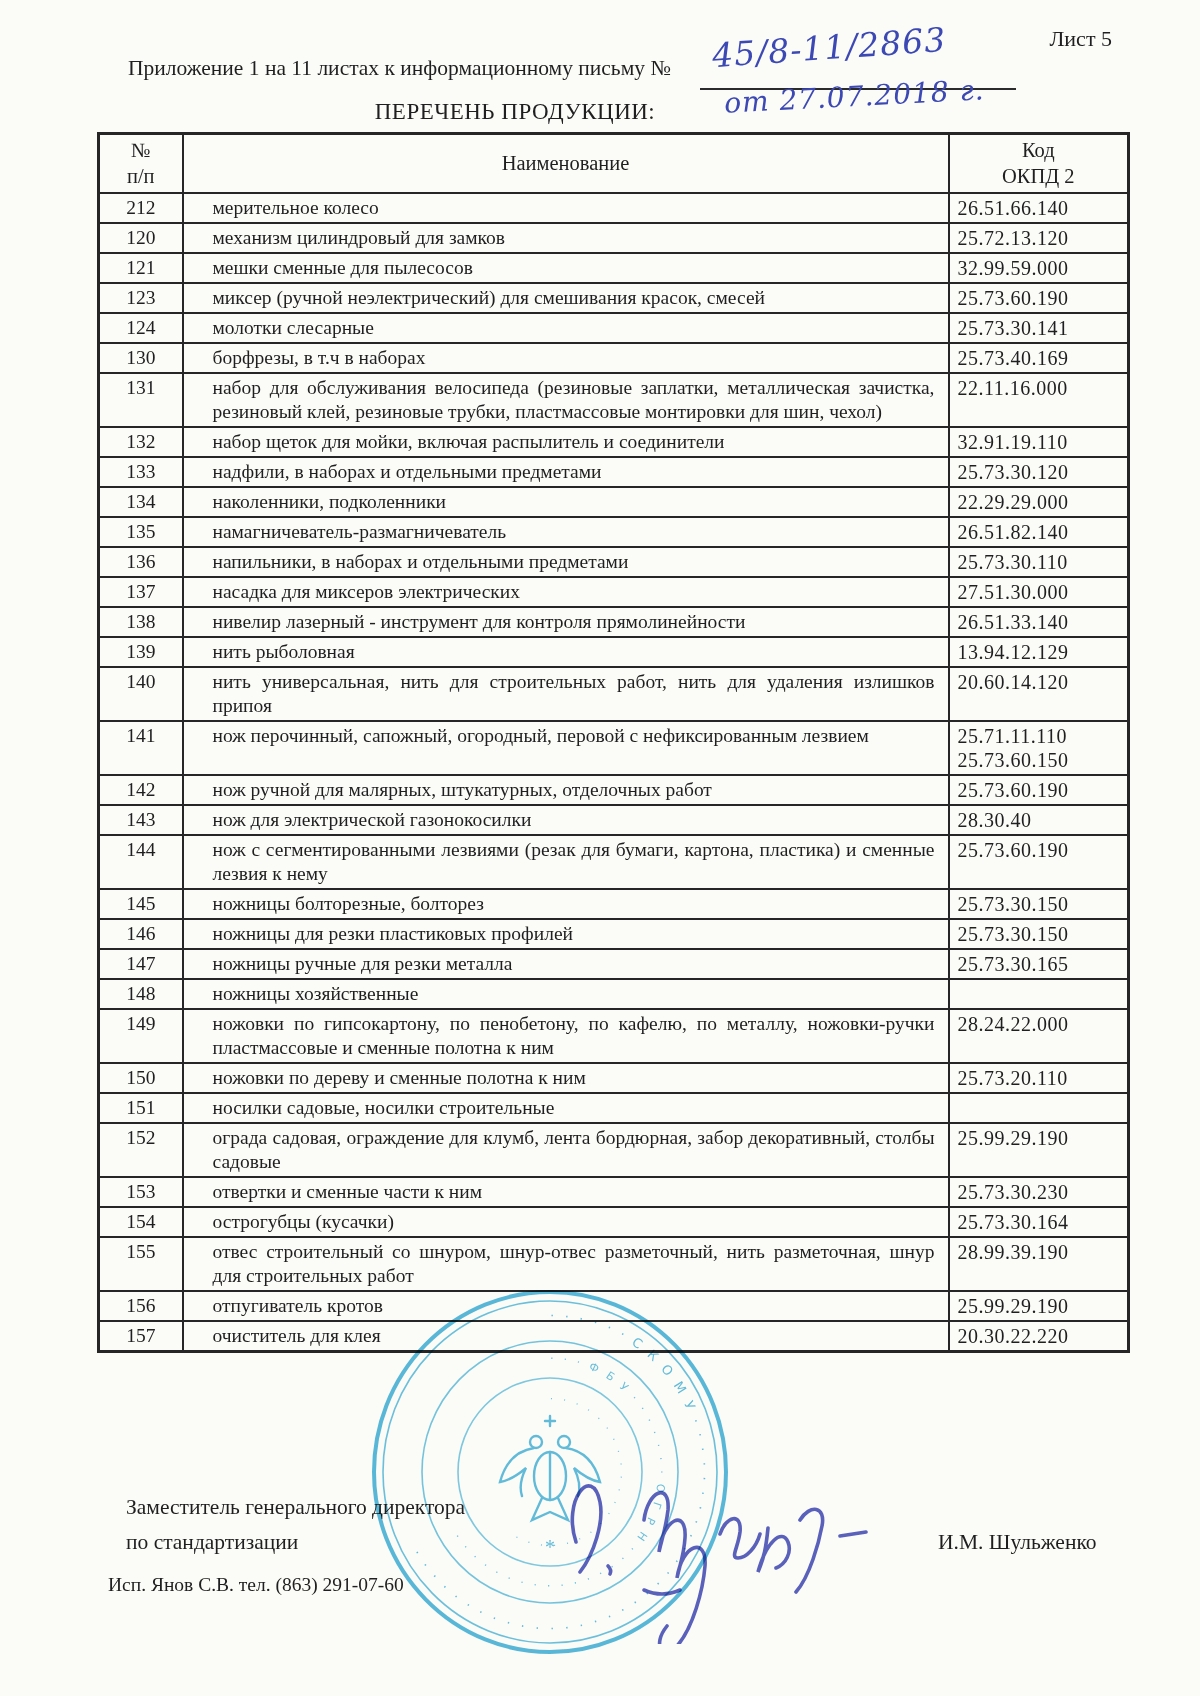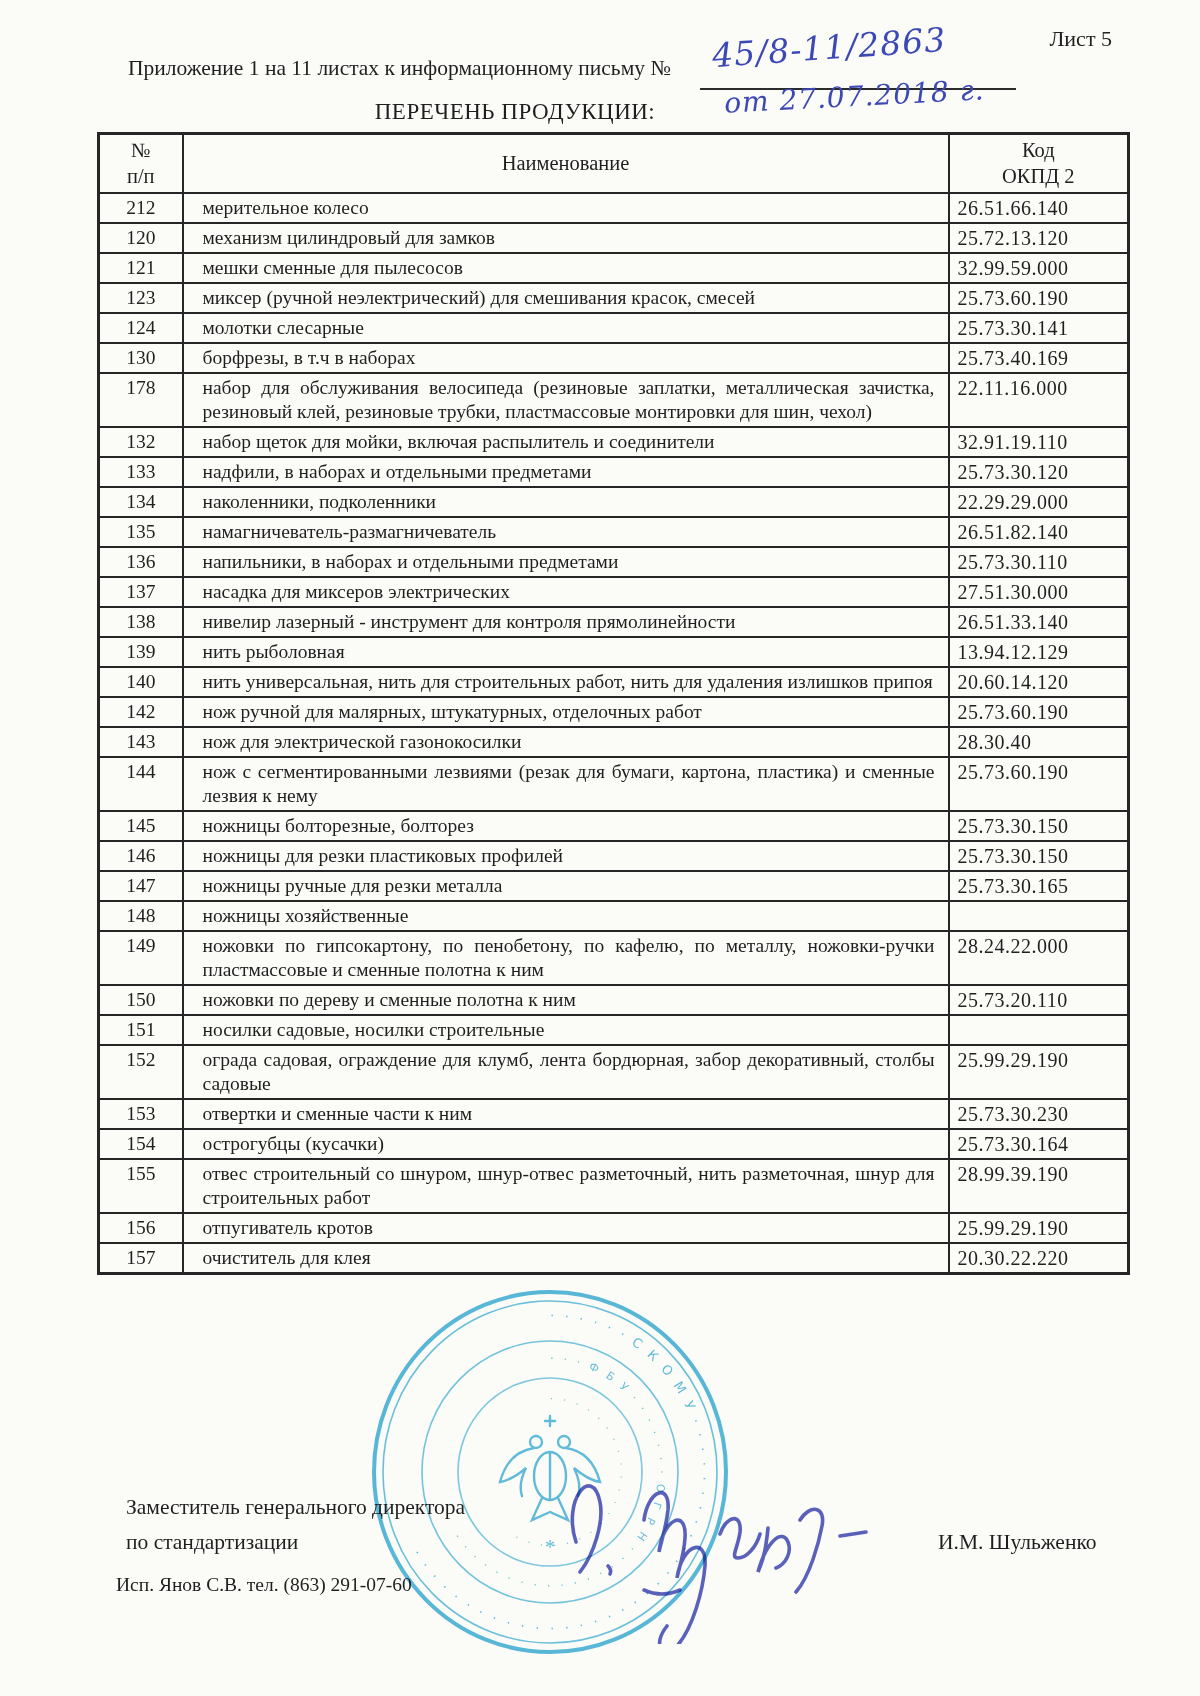--- a/index.html
+++ b/index.html
@@ -70,33 +70,33 @@
     white-space:pre-line;
     line-height:1.25;
     padding:3px 4px;
   }
   td{
     font-size:19.5px;
     line-height:24px;
     padding:2px 8px;
   }
   td.c-num{text-align:center;}
-  td.c-name{text-align:justify;padding-left:19px;padding-right:13px;}
+  td.c-name{text-align:justify;padding-left:29px;padding-right:13px;}
   td.c-code{text-align:left;white-space:pre-line;letter-spacing:.5px;font-size:20px;}
   .footer-signer{
     position:absolute;left:126px;top:1490px;
     font-size:21.5px;line-height:1.62;
   }
   .footer-name{
     position:absolute;left:938px;top:1514px;
     font-size:21.5px;
     margin-top:16px;
   }
   .footer-executor{
-    position:absolute;left:116px;top:1574px;
+    position:absolute;left:108px;top:1574px;
     font-size:19.5px;
   }
   .stamp{
     position:absolute;left:364px;top:1284px;
     width:372px;height:376px;
     mix-blend-mode:multiply;
     opacity:.92;
   }
   .signature{
     position:absolute;left:548px;top:1424px;
@@ -165,21 +165,21 @@
       <td class="c-code">25.73.30.141</td>
     </tr>
 
     <tr>
       <td class="c-num">130</td>
       <td class="c-name">борфрезы, в т.ч в наборах</td>
       <td class="c-code">25.73.40.169</td>
     </tr>
 
     <tr>
-      <td class="c-num">178</td>
+      <td class="c-num">131</td>
       <td class="c-name">набор для обслуживания велосипеда (резиновые заплатки, металлическая зачистка, резиновый клей, резиновые трубки, пластмассовые монтировки для шин, чехол)</td>
       <td class="c-code">22.11.16.000</td>
     </tr>
 
     <tr>
       <td class="c-num">132</td>
       <td class="c-name">набор щеток для мойки, включая распылитель и соединители</td>
       <td class="c-code">32.91.19.110</td>
     </tr>
 
@@ -224,20 +224,26 @@
       <td class="c-name">нить рыболовная</td>
       <td class="c-code">13.94.12.129</td>
     </tr>
 
     <tr>
       <td class="c-num">140</td>
       <td class="c-name">нить универсальная, нить для строительных работ, нить для удаления излишков припоя</td>
       <td class="c-code">20.60.14.120</td>
     </tr>
 
+    <tr>
+      <td class="c-num">141</td>
+      <td class="c-name">нож перочинный, сапожный, огородный, перовой с нефиксированным лезвием</td>
+      <td class="c-code">25.71.11.110
+25.73.60.150</td>
+    </tr>
 
     <tr>
       <td class="c-num">142</td>
       <td class="c-name">нож ручной для малярных, штукатурных, отделочных работ</td>
       <td class="c-code">25.73.60.190</td>
     </tr>
 
     <tr>
       <td class="c-num">143</td>
       <td class="c-name">нож для электрической газонокосилки</td>

